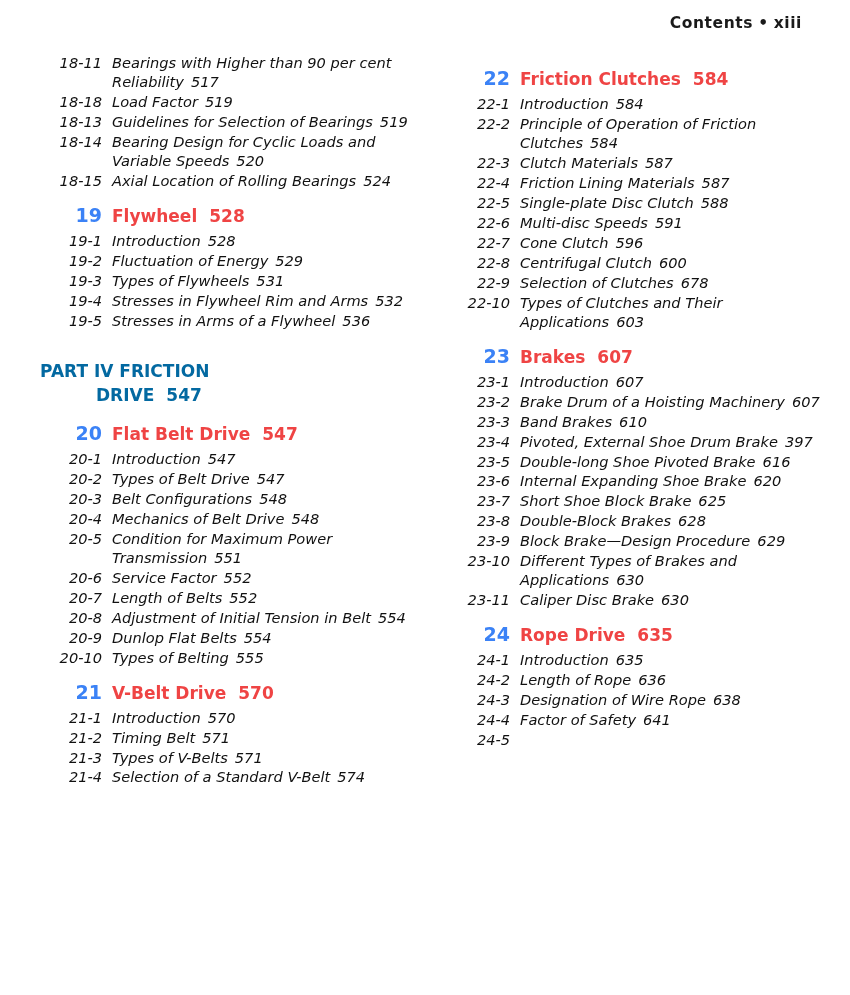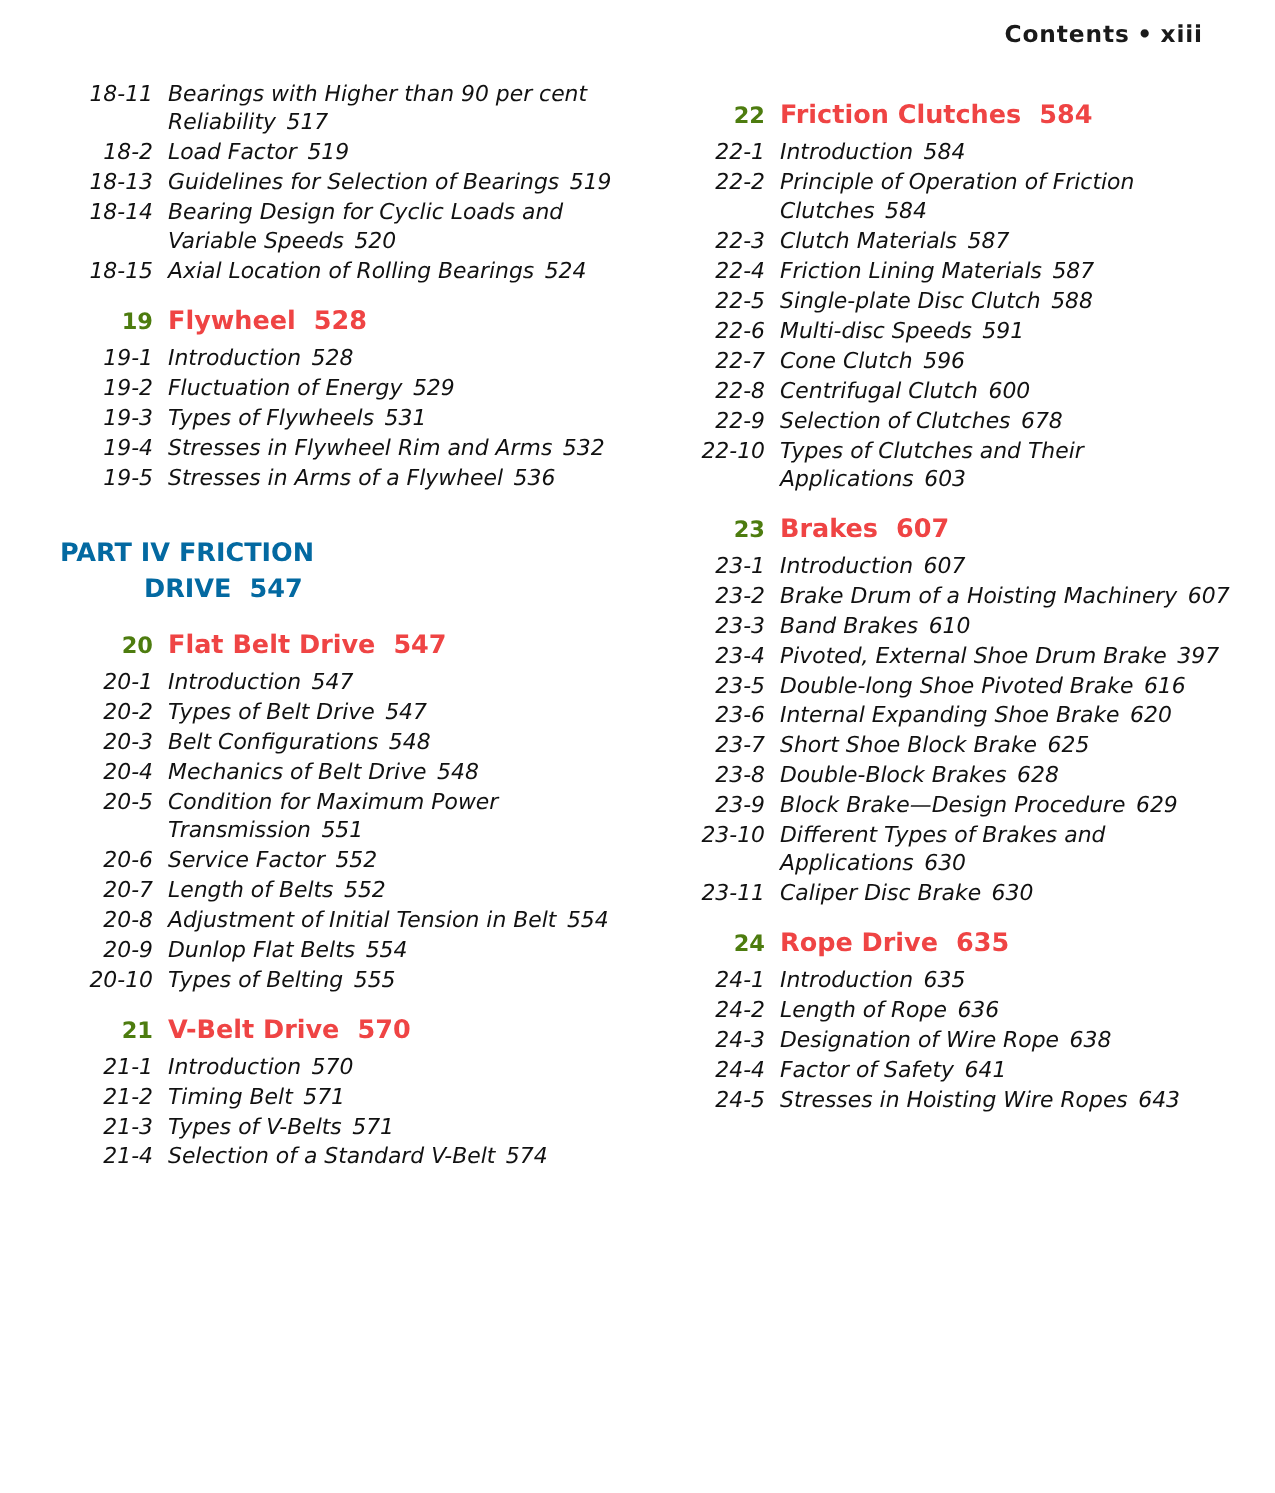--- a/index.html
+++ b/index.html
@@ -75,22 +75,22 @@
     display: flex;
     align-items: baseline;
     margin-top: 13px;
     margin-bottom: 6px;
   }
   .chapter .num {
     flex: 0 0 62px;
     text-align: right;
     padding-right: 10px;
     font-weight: bold;
-    font-size: 15px;
-    color: #4d7c0f;
+    font-size: 19px;
+    color: #3b82f6;
   }
   .chapter .txt {
     flex: 1;
     font-weight: bold;
     font-size: 17px;
     color: #ef4444;
   }
   .chapter .txt .pg {
     padding-left: 12px;
     font-weight: bold;
@@ -120,21 +120,21 @@
     <span>Contents</span><span class="dot">•</span><span>xiii</span>
   </div>
 
   <div class="columns">
     <div class="col" id="col-left">
         <div class="entry">
           <div class="num">18-11</div>
           <div class="txt"><span>Bearings with Higher than 90 per cent Reliability</span><span class="pg">517</span></div>
         </div>
         <div class="entry">
-          <div class="num">18-2</div>
+          <div class="num">18-18</div>
           <div class="txt"><span>Load Factor</span><span class="pg">519</span></div>
         </div>
         <div class="entry">
           <div class="num">18-13</div>
           <div class="txt"><span>Guidelines for Selection of Bearings</span><span class="pg">519</span></div>
         </div>
         <div class="entry">
           <div class="num">18-14</div>
           <div class="txt"><span>Bearing Design for Cyclic Loads and Variable Speeds</span><span class="pg">520</span></div>
         </div>
@@ -343,18 +343,17 @@
         <div class="entry">
           <div class="num">24-3</div>
           <div class="txt"><span>Designation of Wire Rope</span><span class="pg">638</span></div>
         </div>
         <div class="entry">
           <div class="num">24-4</div>
           <div class="txt"><span>Factor of Safety</span><span class="pg">641</span></div>
         </div>
         <div class="entry">
           <div class="num">24-5</div>
-          <div class="txt"><span>Stresses in Hoisting Wire Ropes</span><span class="pg">643</span></div>
         </div>
       </div>
   </div>
 
 </div>
 
 </body></html>

